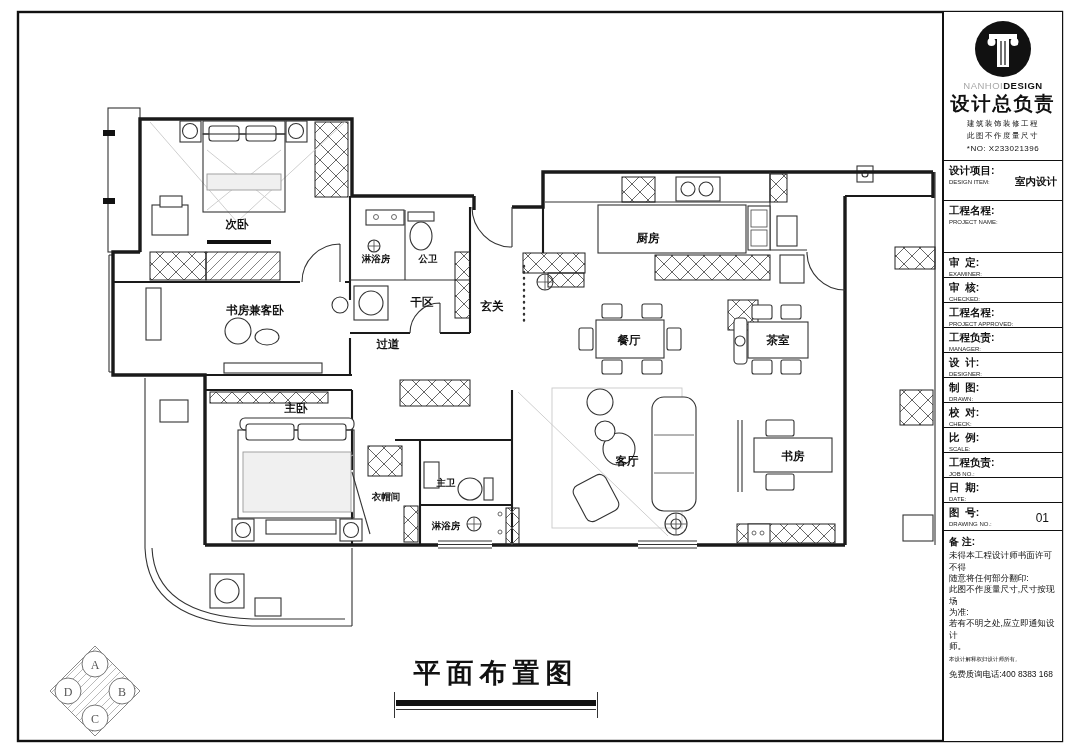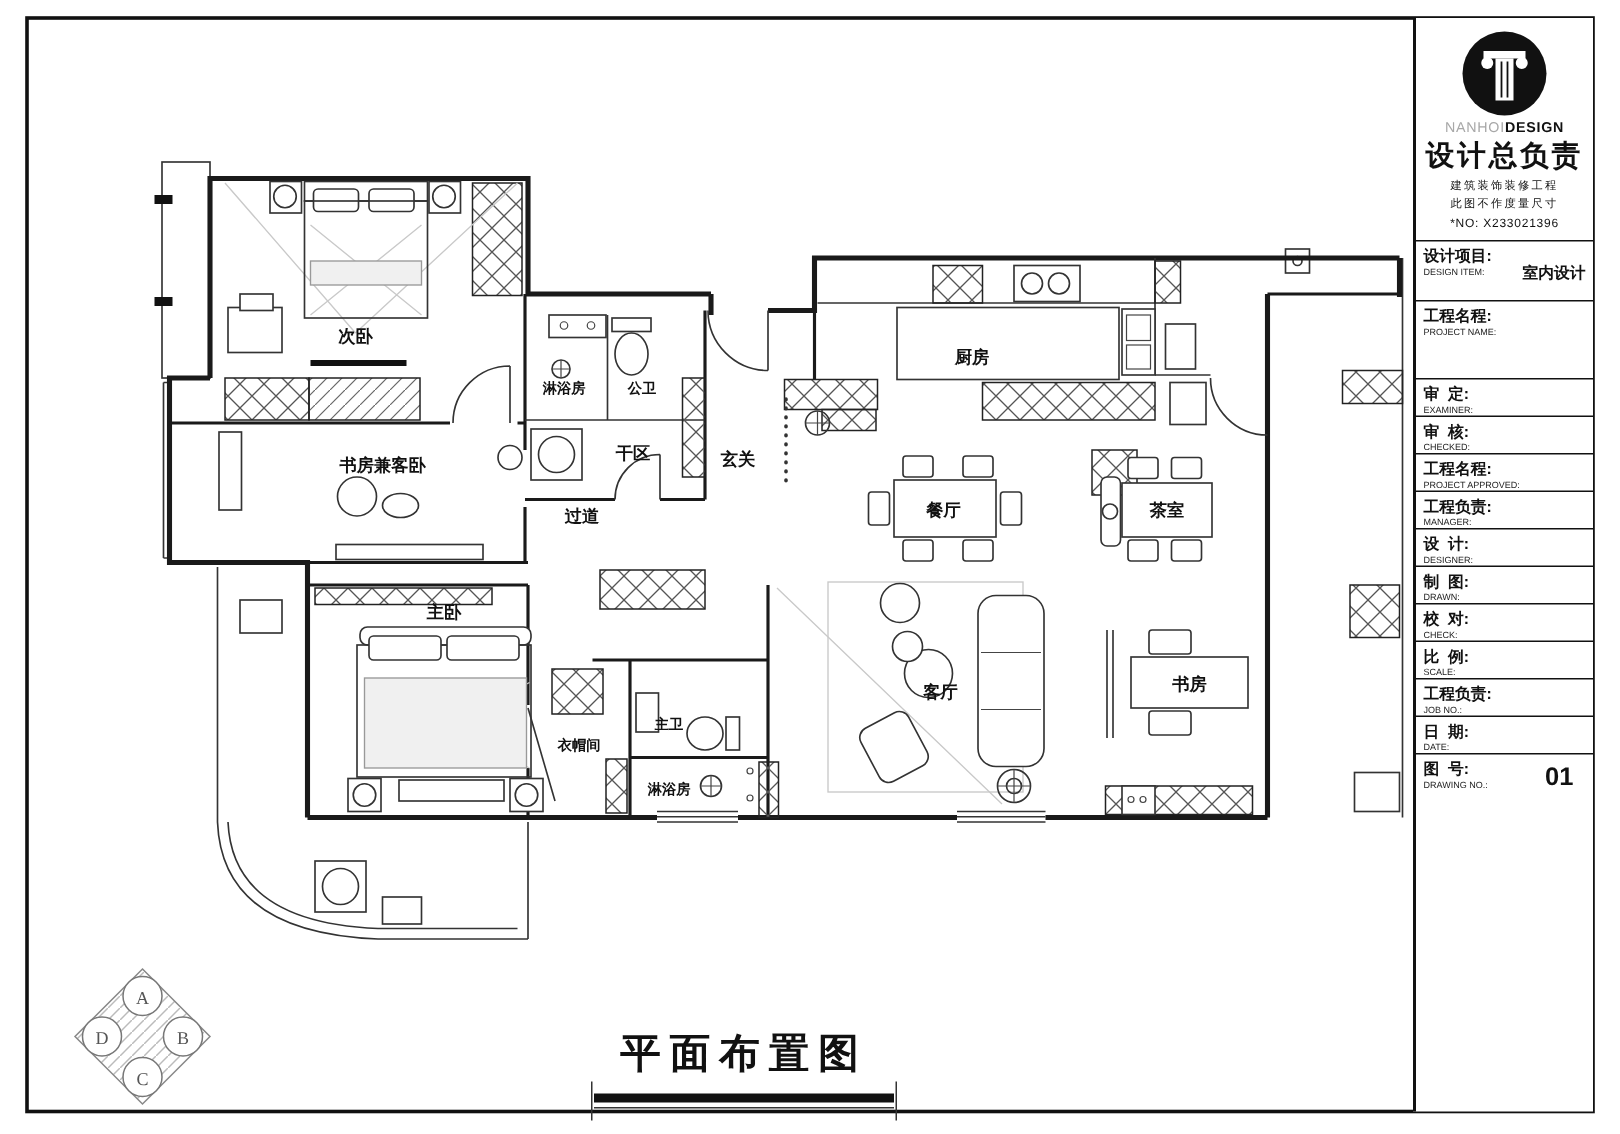--- a/index.html
+++ b/index.html
@@ -29,29 +29,29 @@
   .brand-light{color:#a8a8a8;}
   .brand-bold{font-weight:bold;color:#111;}
   .company{font-size:19px;font-weight:bold;letter-spacing:2px;margin-top:0;}
   .sub{font-size:7.5px;letter-spacing:1.5px;margin-top:2px;}
   .license{font-size:8px;margin-top:3px;letter-spacing:0.5px;}
   .trow{border-top:1.6px solid #111;box-sizing:border-box;padding:3px 5px 0 5px;
         display:flex;justify-content:space-between;align-items:flex-start;}
   .zh{font-size:10.5px;font-weight:bold;white-space:pre;}
   .en{font-size:6px;color:#222;margin-top:1px;white-space:nowrap;}
   .val{font-size:10.5px;font-weight:bold;align-self:center;white-space:nowrap;}
-  .valbig{font-size:17px;font-weight:bold;align-self:center;margin-right:8px;}
+  .valbig{font-size:12px;font-weight:normal;align-self:center;margin-right:8px;}
   .remarks{border-top:1.6px solid #111;flex:1;box-sizing:border-box;padding:4px 5px;
            font-size:8.6px;line-height:1.32;}
   .rtitle{font-weight:bold;font-size:10px;margin-bottom:2px;}
   .rsmall{font-size:5.5px;margin-top:4px;}
   .rhot{font-size:8.4px;margin-top:5px;white-space:nowrap;}
 
   .plan-title{position:absolute;left:394px;top:655px;width:204px;text-align:center;}
-  .pt-txt{font-size:27px;font-weight:bold;letter-spacing:6px;white-space:nowrap;margin-top:29px;}
+  .pt-txt{font-size:27px;font-weight:bold;letter-spacing:6px;white-space:nowrap;}
   .pt-bars{position:relative;margin-top:5px;height:22px;}
   .bar-thick{position:absolute;left:2px;right:2px;top:4px;height:5.5px;background:#111;}
   .bar-thin{position:absolute;left:2px;right:2px;top:13px;height:1.3px;background:#333;}
   .tickL,.tickR{position:absolute;width:1.4px;height:26px;background:#333;top:-4px;}
   .tickL{left:0;}
   .tickR{right:0;}
 </style>
 </head>
 <body>
 
@@ -406,15 +406,26 @@
         </div>
   </div>
   <div class="trow" style="height:28px">
     <div>
           <div class="zh">图  号:</div>
           <div class="en">DRAWING NO.:</div>
         </div>
     <div class="valbig">01</div>
   </div>
 
+  <div class="remarks">
+    <div class="rtitle">备 注:</div>
+    <div>未得本工程设计师书面许可不得</div>
+    <div>随意将任何部分翻印:</div>
+    <div>此图不作度量尺寸,尺寸按现场</div>
+    <div>为准:</div>
+    <div>若有不明之处,应立即通知设计</div>
+    <div>师。</div>
+    <div class="rsmall">本设计解释权归设计师所有。</div>
+    <div class="rhot">免费质询电话:400 8383 168</div>
+  </div>
 </div>
 
 </div>
 
 </body></html>

